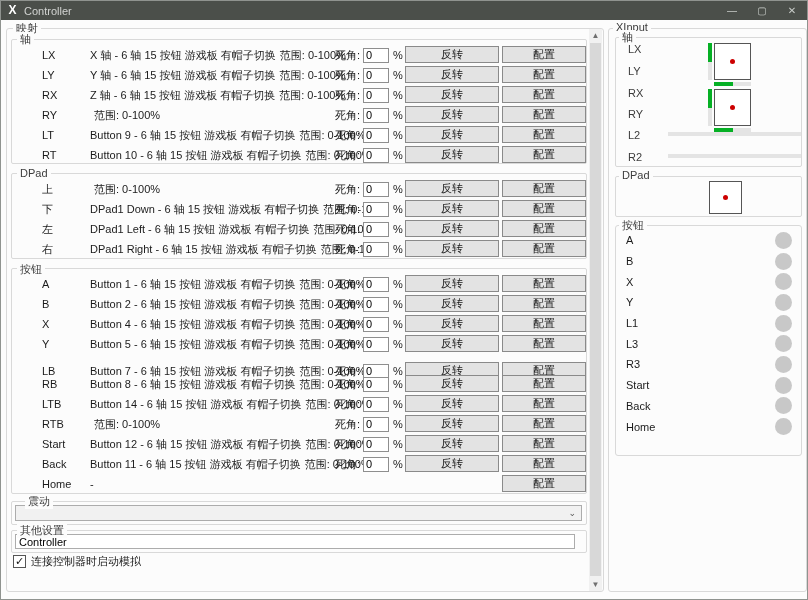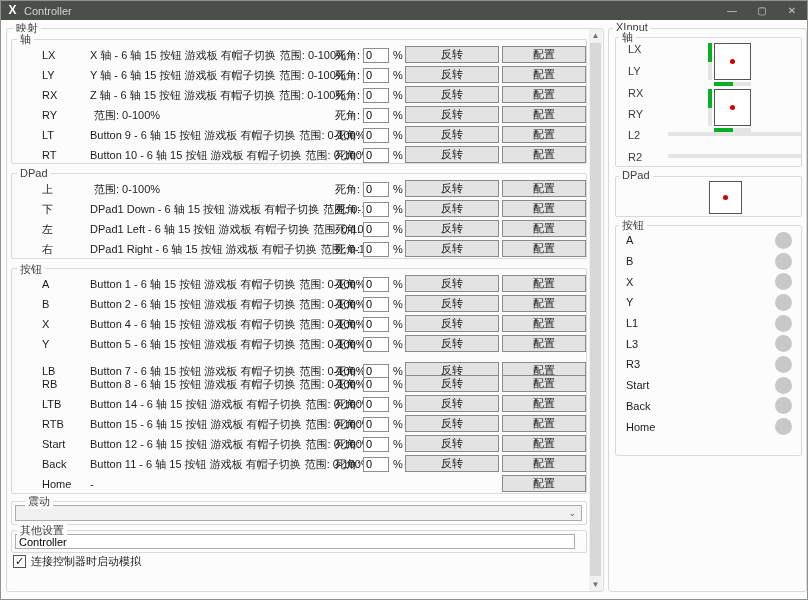--- a/index.html
+++ b/index.html
@@ -326,21 +326,20 @@
       <input class="ldzin" value="0" style="">
       <span class="lpct">%</span>
     </span>
     <button class="lbtn btn-invert">反转</button>
     <button class="lbtn btn-config">配置</button>
   </div>
 
   <div class="lrow" style="top: 145px;">
     <span class="lkey">RTB</span>
     <span class="descwrap">
-      <span class="ldesc">Button 15 - 6 轴 15 按钮 游戏板 有帽子切换</span>
       <span class="lrange">范围: 0-100%</span>
     </span>
     <span class="ldzwrap">
       <span class="ldzl">死角:</span>
       <input class="ldzin" value="0" style="">
       <span class="lpct">%</span>
     </span>
     <button class="lbtn btn-invert">反转</button>
     <button class="lbtn btn-config">配置</button>
   </div>

